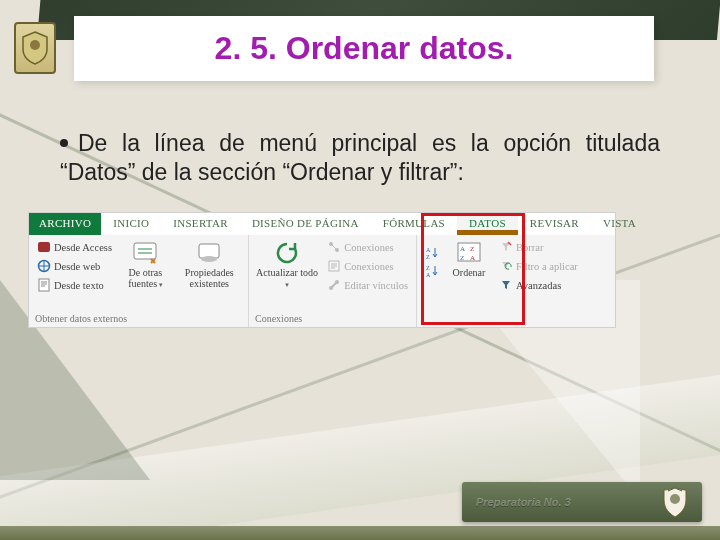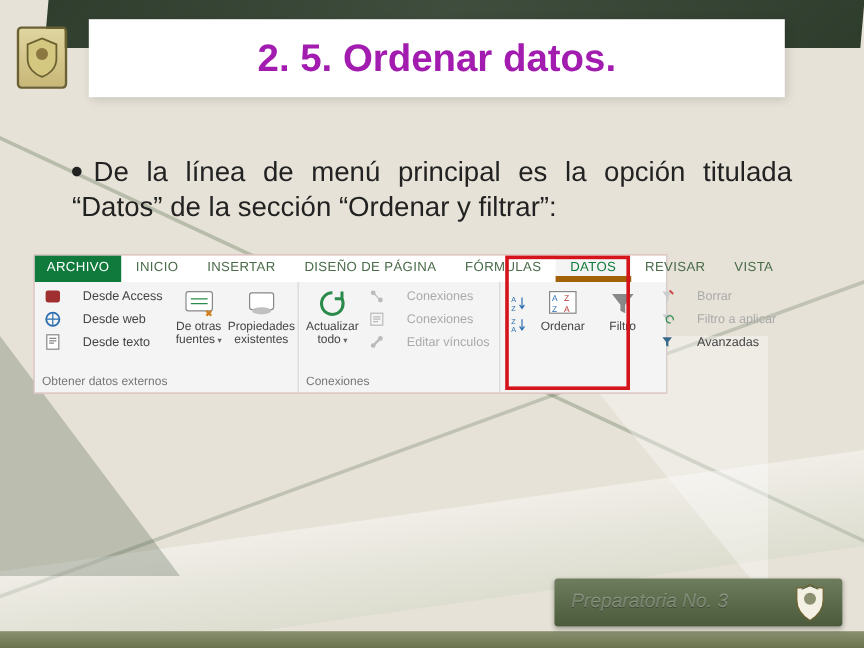--- a/index.html
+++ b/index.html
@@ -96,25 +96,26 @@
     vertical-align: middle;
     margin-right: 10px;
     position: relative;
     top: -2px;
   }
 
   
   .ribbon {
     position: absolute;
     top: 212px; left: 28px;
-    width: 528px;
-    background: #fca5a5;
+    width: 588px;
+    background: #d946ef;
     border: 1px solid #d0d0d0;
     font-size: 11px;
     color: #444;
+    font-family: Liberation Serif, serif;
   }
   .ribbon-tabs {
     display: flex;
     align-items: stretch;
     height: 22px;
     background: #fff;
   }
   .ribbon-tabs .tab {
     padding: 4px 12px 0 12px;
     font-size: 11px;
@@ -159,21 +160,21 @@
     min-width: 44px;
   }
   .group-label {
     font-size: 10px;
     color: #777;
     padding: 2px 0 3px 0;
   }
   .btn-sm {
     display: flex;
     align-items: center;
-    gap: 18px;
+    gap: 3px;
     font-size: 10.5px;
     color: #444;
     padding: 1px 2px;
     white-space: nowrap;
   }
   .btn-sm.dim { color: #aaa; }
   .ico {
     width: 14px; height: 14px;
     display: inline-flex;
     align-items: center; justify-content: center;
@@ -199,22 +200,22 @@
     border-radius: 3px;
     display: flex;
     align-items: center;
     justify-content: space-between;
     padding: 0 10px 0 14px;
     box-shadow: 0 2px 4px rgba(0,0,0,0.3);
   }
   .footer-bar .ftxt {
     color: rgba(255,255,255,0.3);
     font-style: italic;
-    font-weight: normal;
-    font-size: 16px;
+    font-weight: bold;
+    font-size: 11px;
     text-shadow: 0 1px 0 rgba(0,0,0,0.3);
   }
   .footer-bar .femblem {
     width: 34px; height: 34px;
   }
   .footer-base {
     position: absolute;
     bottom: 0; left: 0; width: 720px; height: 14px;
     background: linear-gradient(#8a9070, #6a724c);
   }
@@ -376,26 +377,20 @@
         <div class="group-col">
           <span class="ico-big"><svg viewBox="0 0 28 28">
                 <rect x="3" y="4" width="22" height="18" fill="#fff" stroke="#888"></rect>
                 <text x="5" y="12" font-size="7" fill="#2a6db0">A</text>
                 <text x="5" y="21" font-size="7" fill="#2a6db0">Z</text>
                 <text x="15" y="12" font-size="7" fill="#b03030">Z</text>
                 <text x="15" y="21" font-size="7" fill="#b03030">A</text>
               </svg></span>
           <div class="caption"><span>Ordenar</span></div>
         </div>
-        <div class="group-col">
-          <span class="ico-big"><svg viewBox="0 0 28 28">
-                <path d="M5 6h18l-7 9v7l-4-2v-5z" fill="#888"></path>
-              </svg></span>
-          <div class="caption"><span>Filtro</span></div>
-        </div>
         <div style="display:flex;flex-direction:column;gap:3px">
           <div class="btn-sm dim">
             <span class="ico">
                 <svg viewBox="0 0 14 14">
                   <path d="M3 3h8l-3 4v4l-2-1V7z" fill="#ccc"></path>
                   <path d="M9 2l3 3" stroke="#d04040" stroke-width="1.5"></path>
                 </svg>
               </span>
             <span>Borrar</span>
           </div>

